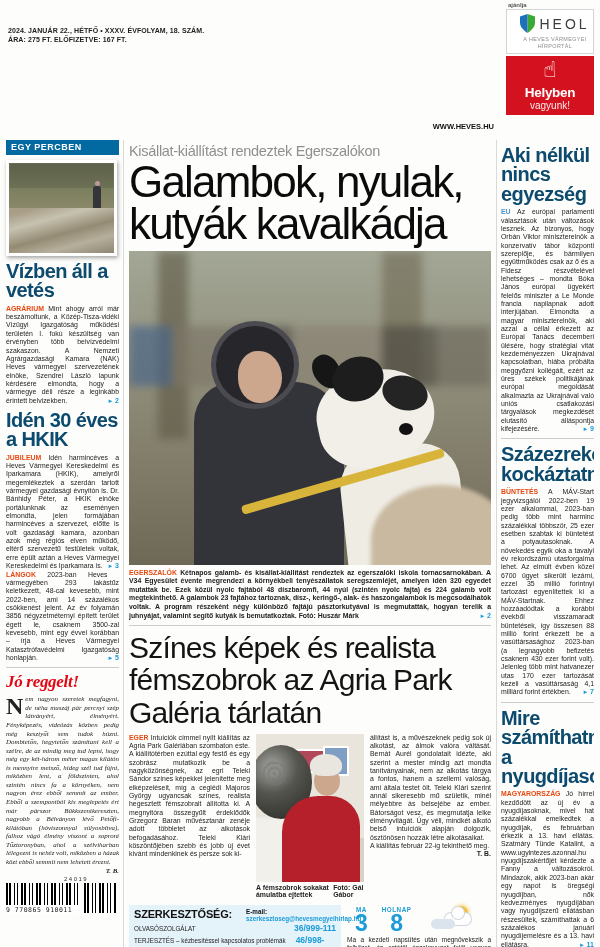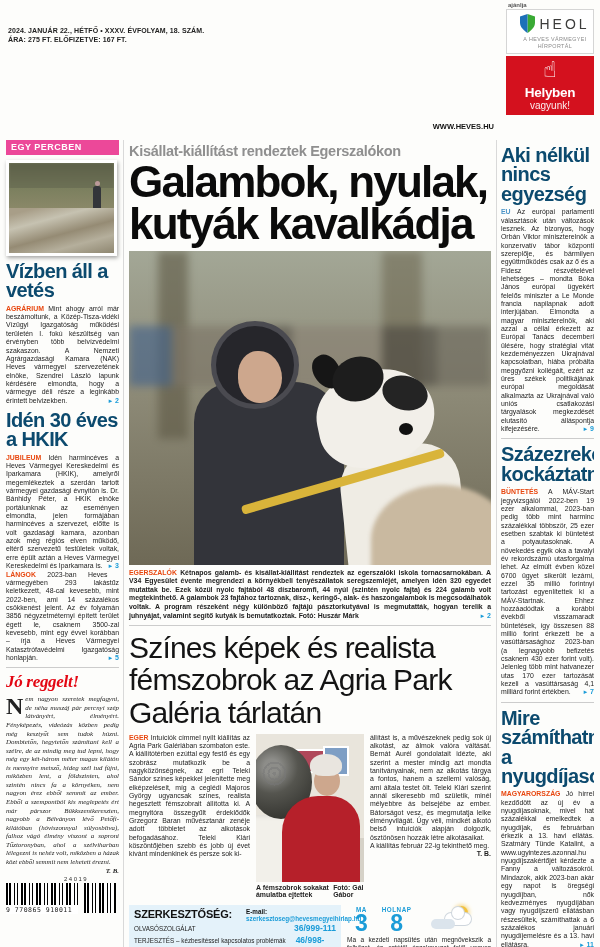--- a/index.html
+++ b/index.html
@@ -36,40 +36,40 @@
   .col-right { width:97px; flex:0 0 auto; padding-left:4px; overflow:hidden; }
   .rule { border-top:1px solid #ccc; margin:5px 0 4px 0; }
   
   .body-text { font-size:6.9px; line-height:1.21; text-align:justify; color:#1c1c1c; }
   .lead { font-weight:bold; color:#e8470f; }
   .lead-blue { font-weight:bold; color:#4a94c8; }
   .pageref { float:right; font-weight:bold; color:#1b9cd8; font-size:7px; }
   .pageref::before { content:"► "; font-size:6px; }
   .story-title { font-size:20px; font-weight:bold; letter-spacing:-.6px; line-height:.97; margin:6px 0 4px 0; color:#0c4a6e; }
   
-  .section-bar { background:#ec4899; color:#fff; font-size:9px; font-weight:bold; letter-spacing:.5px; padding:2px 5px 3px 5px; margin-bottom:5px; }
+  .section-bar { background:#0369a1; color:#fff; font-size:9px; font-weight:bold; letter-spacing:.5px; padding:2px 5px 3px 5px; margin-bottom:5px; }
   .photo-left { position:relative; width:111px; height:96px; border:3px solid #fff; box-shadow:1px 2px 4px rgba(0,0,0,.35); overflow:hidden; background:#7a7e60; }
   .lp-trees { position:absolute; top:0; left:0; right:0; height:30%; background:linear-gradient(180deg,#5d6049,#6e7256); filter:blur(1px); }
   .lp-grass { position:absolute; top:28%; left:0; right:0; height:26%; background:linear-gradient(180deg,#7b7f5e,#8d8a6a); }
   .lp-mud { position:absolute; bottom:0; left:0; right:0; height:50%; background:linear-gradient(165deg,#a89e88 10%,#c6c2b1 30%,#958b74 55%,#b5af9c 75%,#8e8670 100%); }
   .lp-man { position:absolute; top:26%; right:12%; width:8px; height:22px; background:#33353a; border-radius:3px 3px 0 0; }
   .lp-man::before { content:""; position:absolute; top:-5px; left:2px; width:5px; height:5px; border-radius:50%; background:#b99; }
   .greeting-title { font-family:"Liberation Serif", serif; font-style:italic; font-weight:bold; color:#e30613; font-size:17px; letter-spacing:-.3px; margin:2px 0 3px 0; }
   .greeting-body { font-family:"Liberation Serif", serif; font-style:italic; font-size:6.9px; line-height:1.24; text-align:justify; color:#222; }
   .greeting-body::first-letter { float:left; font-size:24px; line-height:.8; padding:2px 2px 0 0; font-style:normal; font-weight:bold; }
   .byline { float:right; font-weight:bold; }
   .barcode-wrap { position:relative; margin-top:10px; height:42px; }
   .issue-code { position:absolute; top:-1px; left:58px; font-size:6px; letter-spacing:1.5px; color:#333; }
   .bars { position:absolute; top:6px; left:0; width:72px; height:30px;
     background:repeating-linear-gradient(90deg,#000 0 2px,#fff 2px 3px,#000 3px 5px,#fff 5px 8px,#000 8px 9px,#fff 9px 11px,#000 11px 12px,#fff 12px 15px); }
   .bars.addon { left:78px; width:32px; }
   .barcode-number { position:absolute; top:28px; left:0; width:72px; background:#fff; font-family:"DejaVu Sans Mono", monospace; font-size:6.5px; letter-spacing:.5px; padding-top:1px; }
   
-  .kicker { font-size:14.5px; font-weight:bold; color:#8f8f8f; letter-spacing:-.3px; margin:1px 0 2px 0; }
-  .headline { font-size:44px; font-weight:bold; letter-spacing:-1.8px; line-height:.95; color:#0b0b0b; margin-bottom:6px; }
+  .kicker { font-size:14.5px; font-weight:normal; color:#8f8f8f; letter-spacing:-.3px; margin:1px 0 2px 0; }
+  .headline { font-size:44px; font-weight:normal; letter-spacing:-1.8px; line-height:.95; color:#0b0b0b; margin-bottom:6px; }
   .main-photo { position:relative; width:100%; height:314px; overflow:hidden; background:linear-gradient(180deg,#a3a796 0%,#8d8a77 45%,#6e6956 100%); }
   .mp-blur { position:absolute; filter:blur(4px); }
   .mp-tree1 { top:0; left:8%; width:30px; height:60%; background:#5d5844; opacity:.6; }
   .mp-tree2 { top:0; left:70%; width:40px; height:55%; background:#665f48; opacity:.5; }
   .mp-crowd { top:24%; left:0; width:100%; height:60px; background:linear-gradient(90deg,#46648a 0 12%,#7d7668 12% 30%,#56514a 30% 45%,#8a8274 45% 70%,#4e4a42 70% 85%,#6e6a5e 85% 100%); opacity:.65; }
   .mp-girl-body { position:absolute; left:18%; top:42%; width:150px; height:70%; background:#33343a; border-radius:40px 50px 0 0; }
   .mp-girl-hood { position:absolute; left:24%; top:24%; width:78px; height:78px; background:#26262b; border-radius:50%; box-shadow:0 0 0 5px #4a4a50; }
   .mp-girl-face { position:absolute; left:30%; top:32%; width:44px; height:52px; background:#cda78d; border-radius:46% 54% 50% 50%; }
   .mp-dog-head { position:absolute; left:52%; top:38%; width:118px; height:96px; background:#f2efe9; border-radius:48% 52% 55% 45%; transform:rotate(-12deg); }
   .mp-dog-patch1 { position:absolute; left:56%; top:34%; width:52px; height:44px; background:#1d1d1d; border-radius:50%; transform:rotate(-20deg); }

